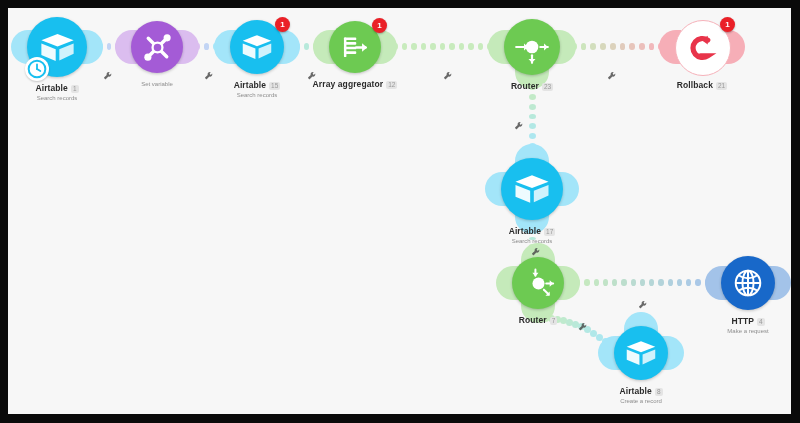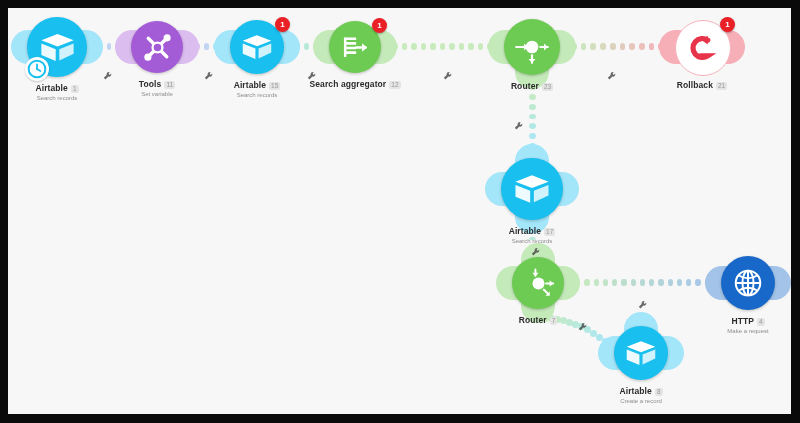--- a/index.html
+++ b/index.html
@@ -163,24 +163,20 @@
       <g stroke="#ffffff" stroke-width="4.4" stroke-linecap="round">
         <line x1="12" y1="12" x2="36" y2="36"></line>
         <line x1="36" y1="12" x2="12" y2="36"></line>
       </g>
       <circle cx="24" cy="24" r="6.4" fill="#a45bd6" stroke="#ffffff" stroke-width="3"></circle>
       <circle cx="36.5" cy="11.5" r="4.6" fill="#ffffff"></circle>
       <circle cx="11.5" cy="36.5" r="4.6" fill="#ffffff"></circle>
     </svg>
           </div>
           <div class="caption" style="top: 33px;">
-            <div class="cap-row">
-              <span class="cap-title">Tools</span>
-              <span class="cap-badge">11</span>
-            </div>
             <div class="cap-sub">Set variable</div>
           </div>
         </div>
         <div class="node" style="left: 249px; top: 39px;">
           <div class="ear left" style="background: rgb(163, 229, 249); left: -43px; top: -17px;"></div>
           <div class="ear right" style="background: rgb(163, 229, 249); left: 21px; top: -17px;"></div>
           <div class="bubble" style="width: 54px; height: 54px; left: -27px; top: -27px; background: rgb(24, 191, 239);">
             <svg width="38" height="38" viewBox="0 0 48 48">
       <path d="M24 9 L42 16 L24 23 L6 16 Z" fill="#ffffff"></path>
       <path d="M6 19.5 L22 26 L22 39 L6 32.5 Z" fill="#ffffff" opacity="0.93"></path>
@@ -208,21 +204,21 @@
         <rect x="9" y="29" width="16" height="3.4" rx="1.2"></rect>
         <rect x="9" y="11" width="3.2" height="25.4" rx="1.2"></rect>
       </g>
       <path d="M25 24 L37 24" stroke="#ffffff" stroke-width="3.4" stroke-linecap="round"></path>
       <path d="M32.5 18.5 L39 24 L32.5 29.5 Z" fill="#ffffff"></path>
     </svg>
           </div>
           <div class="errbadge" style="left: 17px; top: -29px;">1</div>
           <div class="caption" style="top: 33px;">
             <div class="cap-row">
-              <span class="cap-title">Search aggregator</span>
+              <span class="cap-title">Array aggregator</span>
               <span class="cap-badge">12</span>
             </div>
           </div>
         </div>
         <div class="node" style="left: 524px; top: 39px;">
           <div class="ear left" style="background: rgb(197, 234, 186); left: -44px; top: -17px;"></div>
           <div class="ear right" style="background: rgb(197, 234, 186); left: 22px; top: -17px;"></div>
           <div class="ear bot" style="background: rgb(197, 234, 186); left: -17px; top: 22px;"></div>
           <div class="bubble" style="width: 56px; height: 56px; left: -28px; top: -28px; background: rgb(109, 202, 82);">
             <svg width="40" height="40" viewBox="0 0 48 48">

